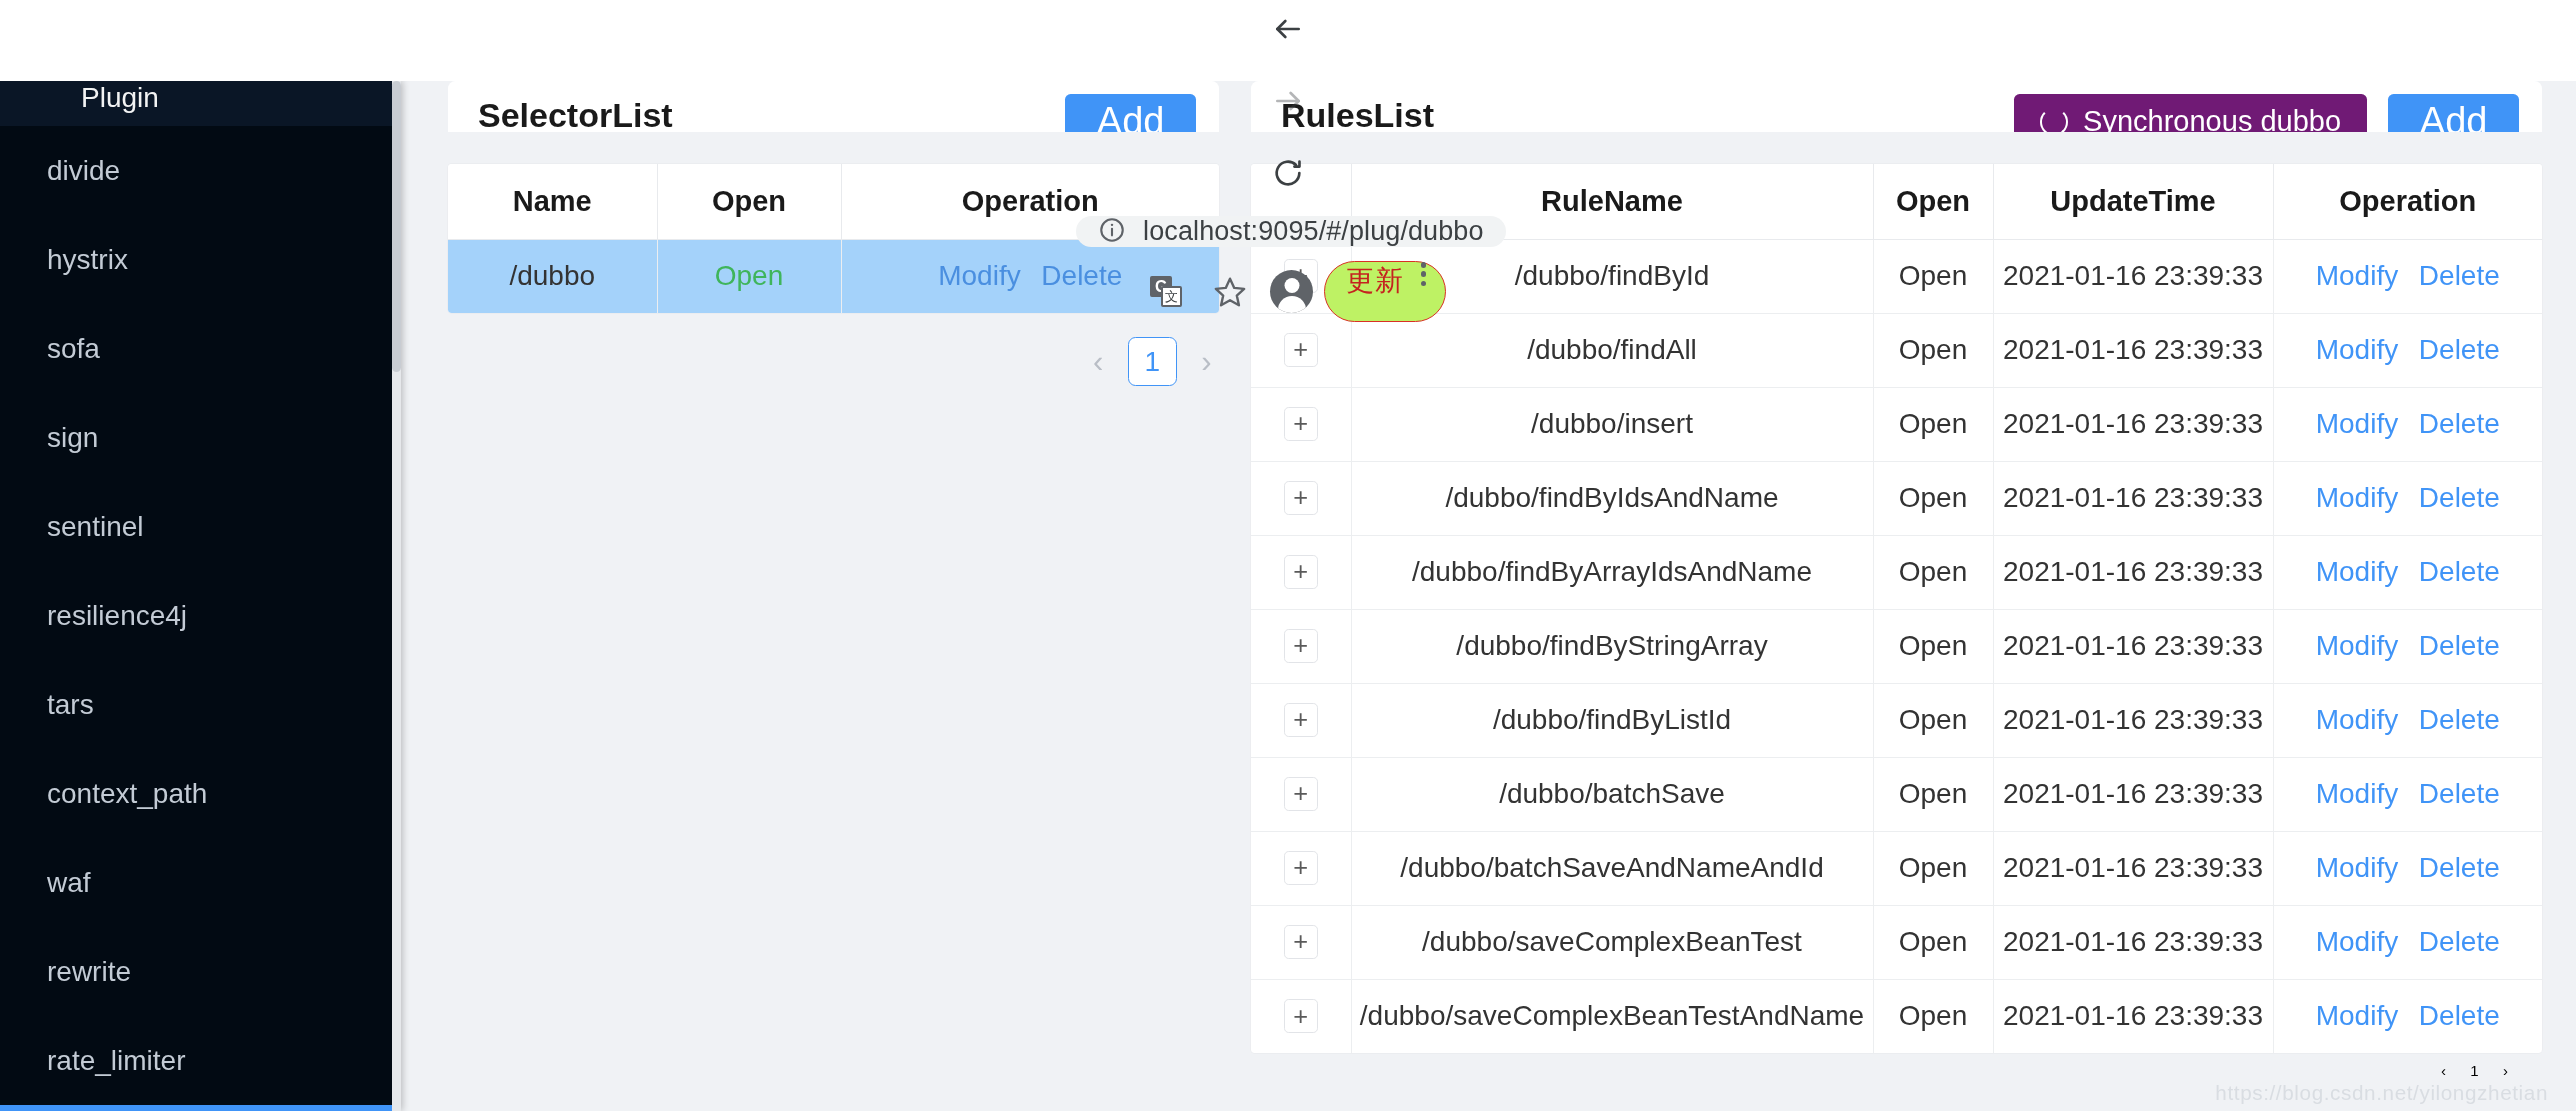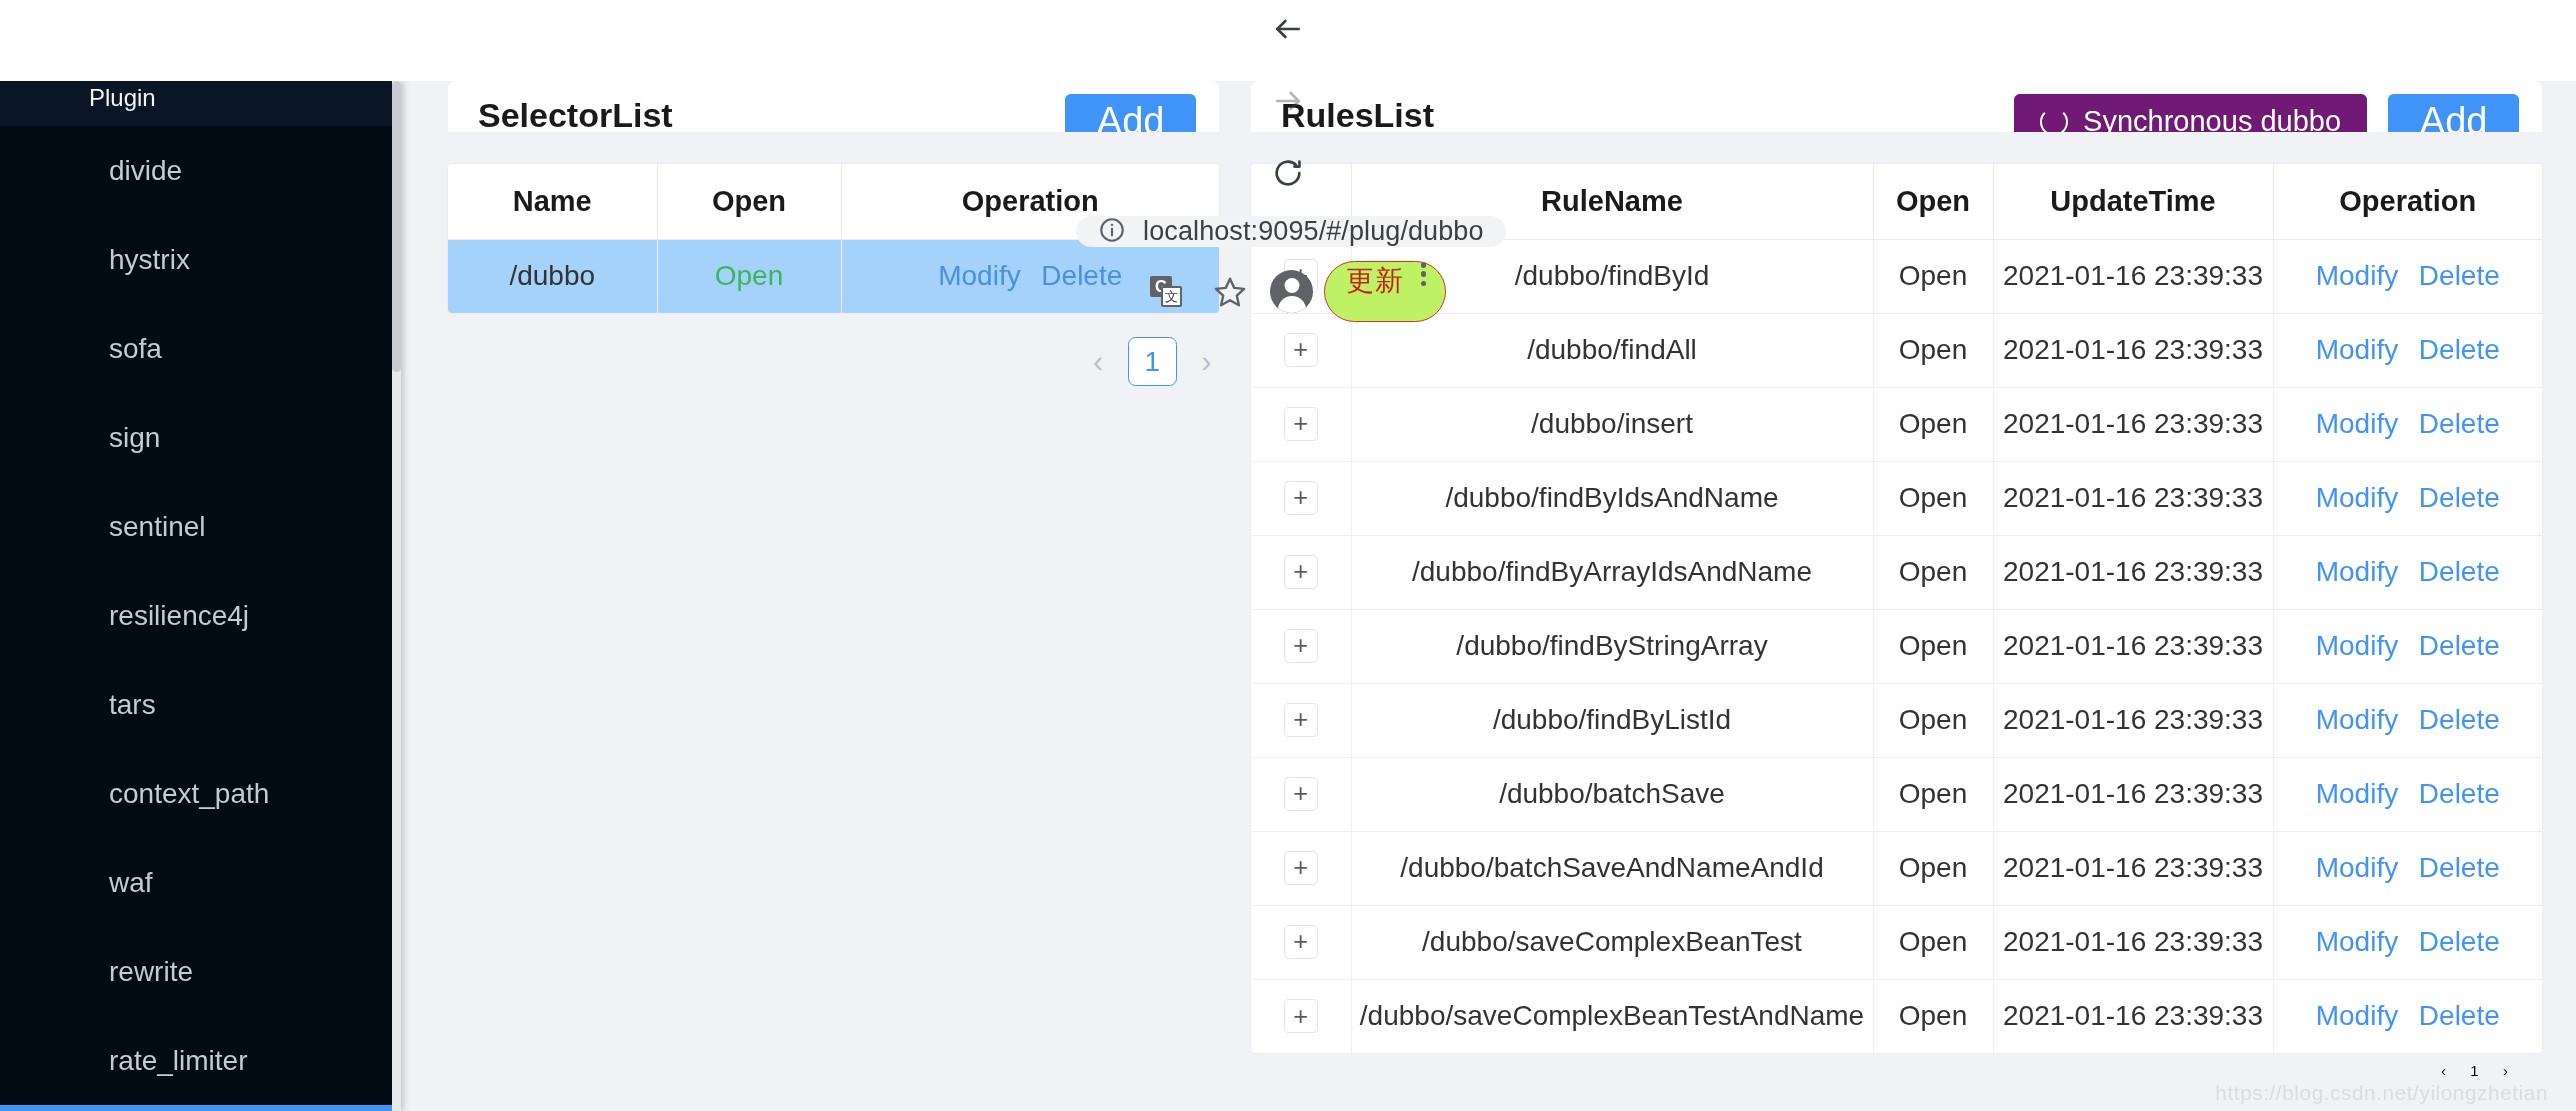--- a/index.html
+++ b/index.html
@@ -147,32 +147,31 @@
   .sidebar-header {
     height: 45px;
     background: #0a1626;
     display: flex;
     align-items: flex-end;
     padding-left: 81px;
     overflow: hidden;
   }
   .sidebar-header .clip-text {
     color: #ffffff;
-    font-size: 24px;
+    font-size: 28px;
     line-height: 20.7px;
     opacity: .95;
     white-space: nowrap;
     transform: translateY(-17px);
-    margin-left: 8px;
   }
   .side-item {
     height: 89px;
     display: flex;
     align-items: center;
-    padding-left: 109px;
+    padding-left: 47px;
     color: #c3cbd5;
     font-size: 28px;
     cursor: pointer;
     white-space: nowrap;
   }
   .side-item.active {
     background: #4094f7;
     color: #ffffff;
   }
   .sidebar-scroll-track {

